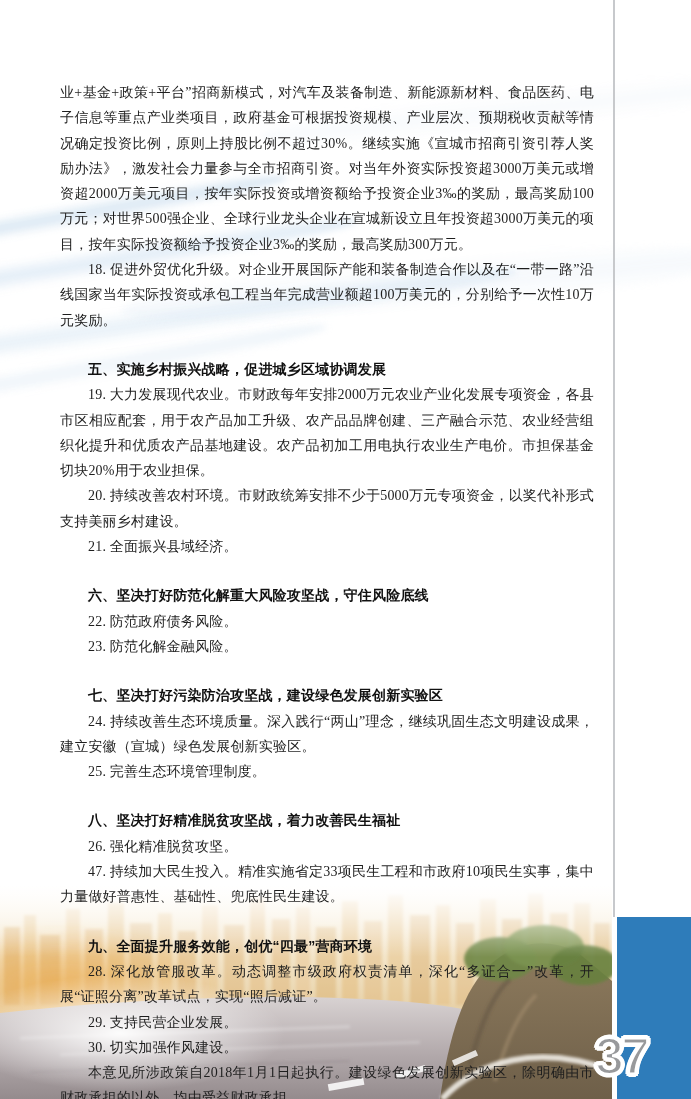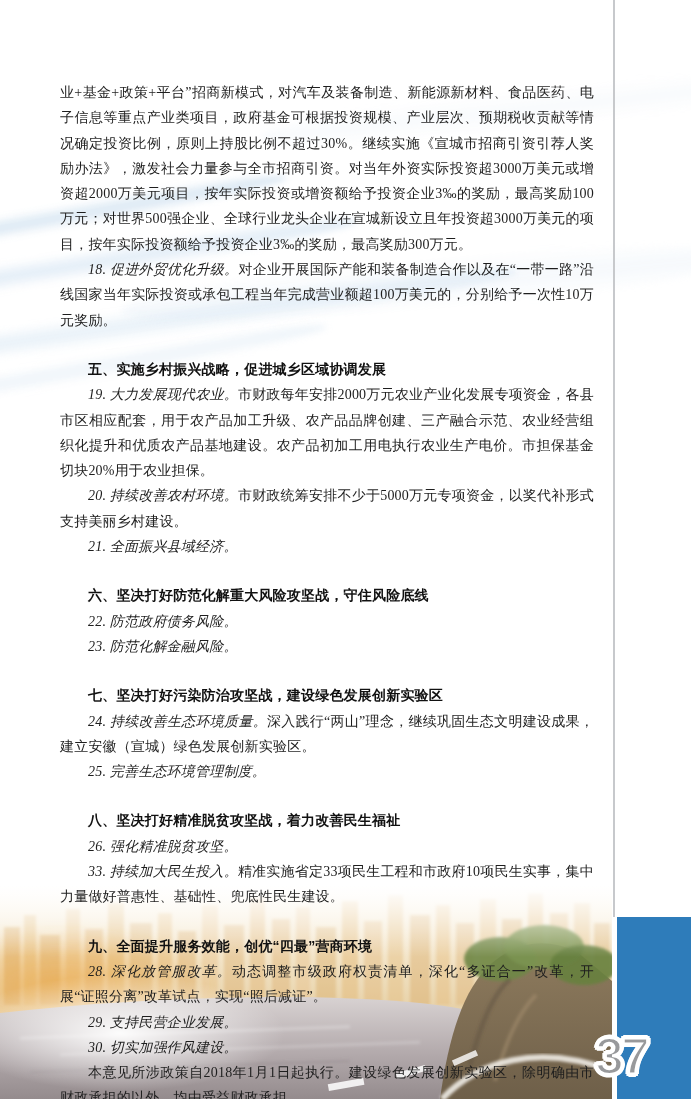--- a/index.html
+++ b/index.html
@@ -24,21 +24,21 @@
   
   .divider{position:absolute;left:613px;top:0;width:2px;height:917px;background:#c7c9cc;z-index:2;}
 
   
   .content{position:absolute;left:60px;top:80px;width:534px;z-index:3;
            font-size:14px;line-height:25.3px;color:#1e1e1e;text-align:justify;
            letter-spacing:.2px;}
   .para{margin:0;text-indent:2em;}
   .para.cont{text-indent:0;}
   .para.heading{font-family:"Liberation Sans",sans-serif;font-weight:700;color:#111;margin-top:24px;}
-  .lead{font-style:italic;}
+  .lead{}
 
   
   .photo-wrap{position:absolute;left:0;bottom:0;width:612px;height:214px;z-index:1;}
   .photo-wrap svg{display:block;}
   .fade-top{position:absolute;left:0;top:0;width:100%;height:72px;
             background:linear-gradient(#ffffff,rgba(255,255,255,0));}
 
   
   .pagebox{position:absolute;left:617px;top:917px;width:74px;height:182px;background:#2e7cba;z-index:4;}
   .pagenum{position:absolute;left:595px;top:1030px;z-index:5;
@@ -168,21 +168,21 @@
     <p class="para item"><span class="lead">20. 持续改善农村环境。</span><span>市财政统筹安排不少于5000万元专项资金，以奖代补形式支持美丽乡村建设。</span></p>
     <p class="para item"><span class="lead">21. 全面振兴县域经济。</span></p>
     <p class="para heading">六、坚决打好防范化解重大风险攻坚战，守住风险底线</p>
     <p class="para item"><span class="lead">22. 防范政府债务风险。</span></p>
     <p class="para item"><span class="lead">23. 防范化解金融风险。</span></p>
     <p class="para heading">七、坚决打好污染防治攻坚战，建设绿色发展创新实验区</p>
     <p class="para item"><span class="lead">24. 持续改善生态环境质量。</span><span>深入践行“两山”理念，继续巩固生态文明建设成果，建立安徽（宣城）绿色发展创新实验区。</span></p>
     <p class="para item"><span class="lead">25. 完善生态环境管理制度。</span></p>
     <p class="para heading">八、坚决打好精准脱贫攻坚战，着力改善民生福祉</p>
     <p class="para item"><span class="lead">26. 强化精准脱贫攻坚。</span></p>
-    <p class="para item"><span class="lead">33. 持续加大民生投入。</span><span>精准实施省定33项民生工程和市政府10项民生实事，集中力量做好普惠性、基础性、兜底性民生建设。</span></p>
+    <p class="para item"><span class="lead">47. 持续加大民生投入。</span><span>精准实施省定33项民生工程和市政府10项民生实事，集中力量做好普惠性、基础性、兜底性民生建设。</span></p>
     <p class="para heading">九、全面提升服务效能，创优“四最”营商环境</p>
     <p class="para item"><span class="lead">28. 深化放管服改革。</span><span>动态调整市级政府权责清单，深化“多证合一”改革，开展“证照分离”改革试点，实现“照后减证”。</span></p>
     <p class="para item"><span class="lead">29. 支持民营企业发展。</span></p>
     <p class="para item"><span class="lead">30. 切实加强作风建设。</span></p>
     <p class="para">本意见所涉政策自2018年1月1日起执行。建设绿色发展创新实验区，除明确由市财政承担的以外，均由受益财政承担。</p>
   </div>
 
   <div class="pagebox"></div>
   <div class="pagenum">37</div>
 

